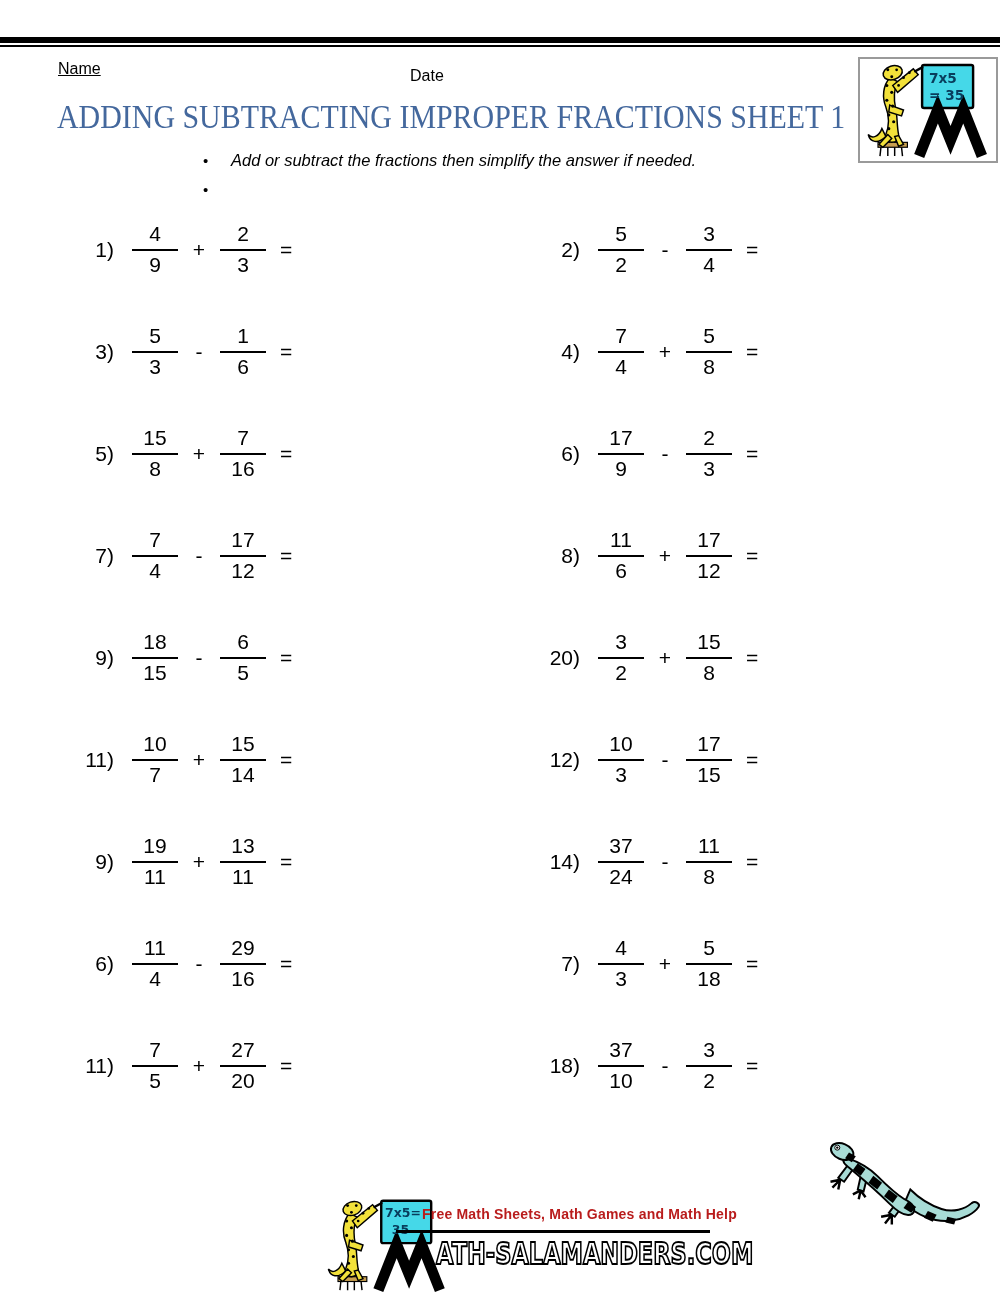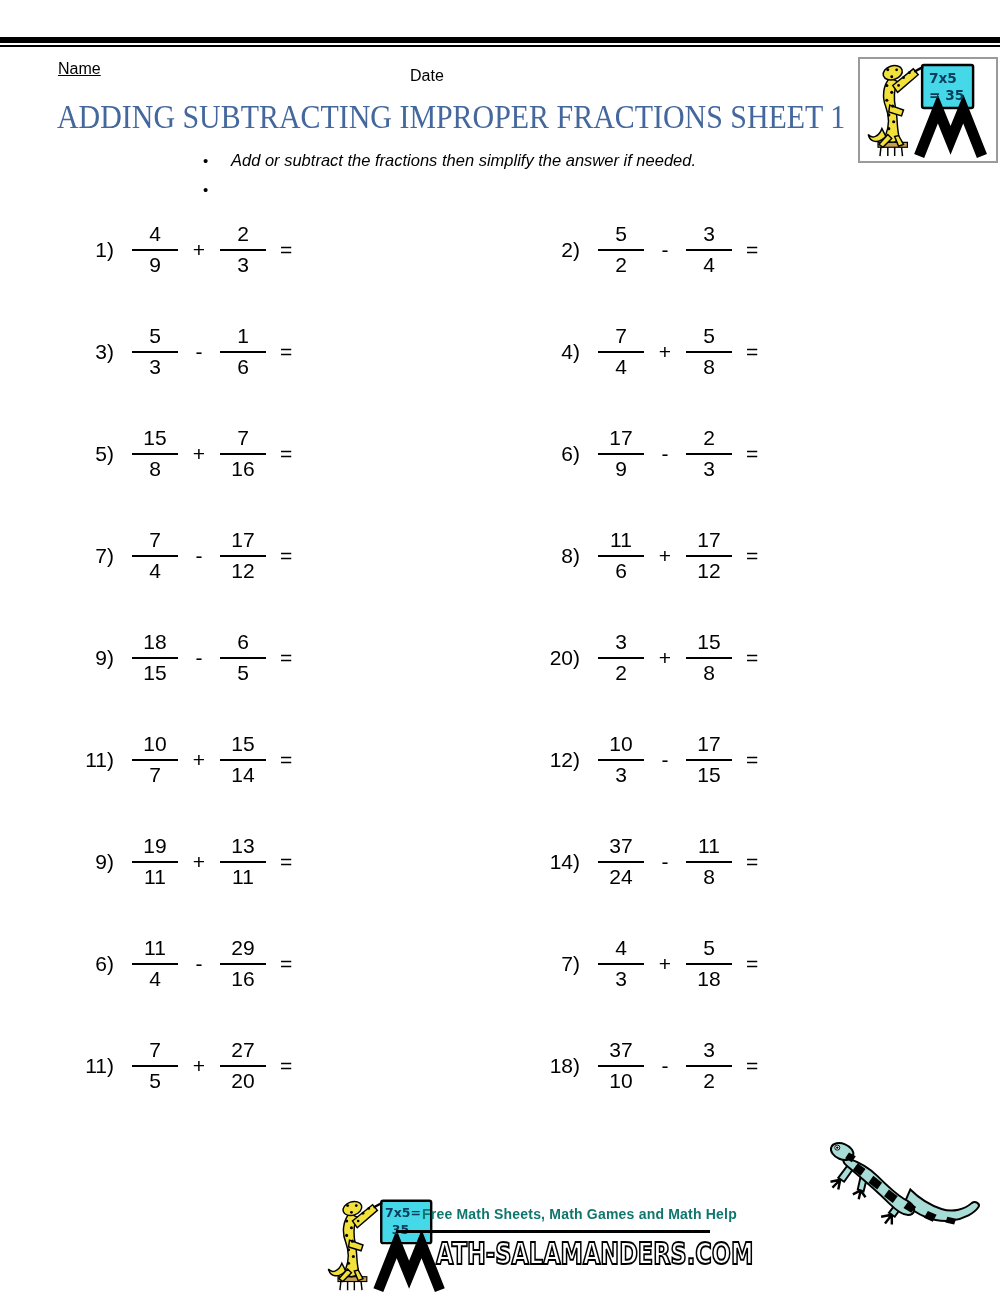--- a/index.html
+++ b/index.html
@@ -35,21 +35,21 @@
   .problem{display:flex;align-items:center;font-size:21px;}
   .problem:nth-child(odd){padding-left:74px;}
   .problem:nth-child(even){padding-left:40px;}
   .pnum{width:40px;text-align:right;margin-right:18px;}
   .frac{display:inline-flex;flex-direction:column;align-items:center;min-width:46px;line-height:1.08;}
   .frac .bar{align-self:stretch;height:2px;background:#000;margin:3px 0;}
   .op{width:42px;text-align:center;}
   .eq{margin-left:14px;}
   
   .footer-logo{position:absolute;left:326px;top:1196px;}
-  .tagline{position:absolute;left:422px;top:1206px;font-size:14px;font-weight:700;letter-spacing:0.2px;white-space:nowrap;color:#0f766e;}
+  .tagline{position:absolute;left:422px;top:1206px;font-size:14px;font-weight:700;letter-spacing:0.2px;white-space:nowrap;color:#b91c1c;}
   .footer-rule{position:absolute;left:396px;top:1230px;width:314px;height:3px;background:#000;}
   .wordmark{
     position:absolute;left:436px;top:1236px;white-space:nowrap;
     font-family:"DejaVu Sans",sans-serif;font-weight:700;font-size:30px;
     color:#fff;-webkit-text-stroke:2px #000;letter-spacing:0px;
     transform:scaleX(0.75);transform-origin:left top;
   }
   .lizard{position:absolute;left:818px;top:1133px;}
   .defs-holder{position:absolute;width:0;height:0;overflow:hidden;}
   svg text{font-family:"DejaVu Sans",sans-serif;}

